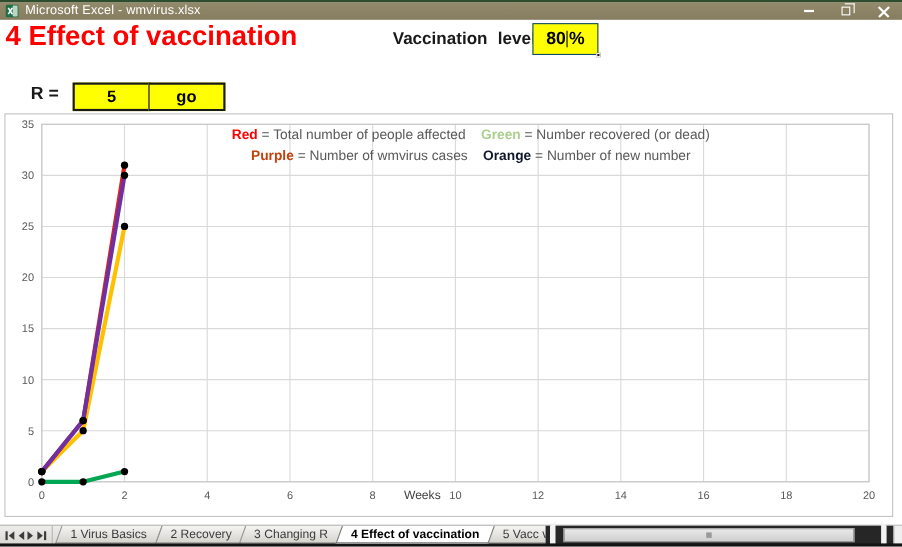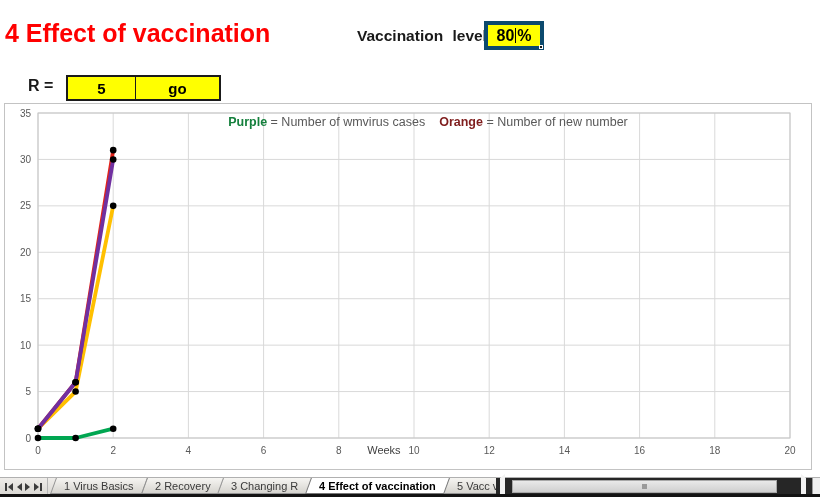--- a/index.html
+++ b/index.html
@@ -22,37 +22,37 @@
   .g-close::before, .g-close::after { content: ""; position: absolute; left: -1px; top: 5px;
     width: 13px; height: 1.5px; background: #fff; }
   .g-close::before { transform: rotate(45deg); }
   .g-close::after { transform: rotate(-45deg); }
 
   
   .page-title { position: absolute; left: 5px; top: 19px; font-size: 25px; font-weight: bold; color: #ff0000; }
   .vacc-label { position: absolute; left: 357px; top: 27px; font-size: 15.5px; font-weight: bold;
     color: #1a1a1a; word-spacing: 5px; }
   .vacc-cell { position: absolute; left: 484px; top: 21px; width: 60px; height: 29px;
-    background: #ffff00; border: 4px solid #0c4a6e; display: flex; align-items: center; justify-content: center;
+    background: #ffff00; border: 1px solid #0c4a6e; display: flex; align-items: center; justify-content: center;
     font-size: 16px; font-weight: bold; color: #000; }
   .caret { display: inline-block; width: 1px; height: 15px; background: #000; margin: 0 1px; }
   .fill-handle { position: absolute; right: -3px; bottom: -3px; width: 4px; height: 4px;
     background: #1a1a1a; border: 1px solid #fff; }
 
   
   .instructions { position: absolute; left: 2px; right: 1px; top: 56px; font-size: 11.2px;
     font-weight: bold; color: #ff0000; white-space: nowrap; letter-spacing: -0.3px; overflow: hidden; }
 
   
   .r-label { position: absolute; left: 28px; top: 77px; font-size: 16px; font-weight: bold; color: #1a1a1a; }
   .r-cell, .go-cell { position: absolute; top: 75px; height: 26px; background: #ffff00;
     border: 2px solid #1a1a1a; display: flex; align-items: center; justify-content: center;
     font-size: 15px; font-weight: bold; color: #000; }
   .r-cell { left: 66px; width: 71px; }
-  .go-cell { left: 135px; width: 86px; border-left-width: 1px; }
+  .go-cell { left: 135px; width: 70px; border-left-width: 1px; }
 
   
   .chart-frame { position: absolute; left: 4px; top: 103px; width: 808px; height: 367px;
     background: #fff; border: 1px solid #c3c3c3; }
   .chart-frame svg { position: absolute; left: 0; top: 0; }
   .chart-frame svg text.tick { font-family: "Liberation Sans", sans-serif; font-size: 10px; fill: #595959; }
   .chart-frame svg text.axis-title { font-family: "Liberation Sans", sans-serif; font-size: 11px; fill: #404040; }
   .chart-legend { position: absolute; top: 9px; left: calc(50% + 20px); transform: translateX(-50%);
     white-space: nowrap; }
   .legend-line { text-align: center; font-size: 12.5px; line-height: 19px; color: #595959; }
@@ -93,20 +93,39 @@
   .hs-grip { width: 5px; height: 5px; background: #9a9a9a; }
   .hs-sliver { position: absolute; left: 812px; top: 0; width: 8px; height: 17px;
     background: #efefef; border-left: 1px solid #9a9a9a; }
   .bottom-strip { position: absolute; left: 0; top: 494px; width: 820px; height: 3px; background: #131313; }
 </style>
 </head>
 <body>
 
 <div class="screen">
 
+  <div class="titlebar">
+    <svg class="excel-icon" viewBox="0 0 12 12">
+      <rect x="0" y="0" width="12" height="12" rx="2" fill="#1e7145"></rect>
+      <rect x="6.5" y="1" width="4.5" height="10" rx="1" fill="#d8e8dd" opacity="0.85"></rect>
+      <path d="M2.5 3.2 L6.2 8.8 M6.2 3.2 L2.5 8.8" stroke="#ffffff" stroke-width="1.5"></path>
+    </svg>
+    <span class="win-title">Microsoft Excel - wmvirus.xlsx</span>
+    <div class="win-controls">
+      <span class="winbtn">
+          <span class="g-min"></span>
+        </span>
+      <span class="winbtn">
+          <span class="g-rest"></span>
+        </span>
+      <span class="winbtn">
+          <span class="g-close"></span>
+        </span>
+    </div>
+  </div>
 
   <div class="page-title">4 Effect of vaccination</div>
   <div class="vacc-label">Vaccination level</div>
   <div class="vacc-cell">
     <span>80</span>
       <span class="caret"></span>
       <span>%</span>
     <span class="fill-handle"></span>
   </div>
 
@@ -168,21 +187,22 @@
         <circle cx="70.6" cy="334" r="3.3" fill="#000000"></circle>
         <circle cx="108.2" cy="324.7142857142857" r="3.3" fill="#000000"></circle>
         <circle cx="33" cy="324.7142857142857" r="3.3" fill="#000000"></circle>
         <circle cx="70.6" cy="278.2857142857143" r="3.3" fill="#000000"></circle>
         <circle cx="108.2" cy="55.428571428571445" r="3.3" fill="#000000"></circle>
         <circle cx="33" cy="324.7142857142857" r="3.3" fill="#000000"></circle>
         <circle cx="70.6" cy="287.57142857142856" r="3.3" fill="#000000"></circle>
         <circle cx="108.2" cy="101.85714285714286" r="3.3" fill="#000000"></circle>
       </svg>
     <div class="chart-legend">
-        <div class="legend-line"><span class="legend-item"><span class="legend-word" style="color: #15803d;">Purple</span><span class="legend-rest"> = Number of wmvirus cases</span></span><span class="legend-item"><span class="legend-word" style="color: #7f1d1d;">Orange</span><span class="legend-rest"> = Number of new number</span></span></div>
+        <div class="legend-line"><span class="legend-item"><span class="legend-word" style="color: rgb(255, 0, 0);">Red</span><span class="legend-rest"> = Total number of people affected</span></span><span class="legend-item"><span class="legend-word" style="color: rgb(169, 208, 142);">Green</span><span class="legend-rest"> = Number recovered (or dead)</span></span></div>
+        <div class="legend-line"><span class="legend-item"><span class="legend-word" style="color: #c2410c;">Purple</span><span class="legend-rest"> = Number of wmvirus cases</span></span><span class="legend-item"><span class="legend-word" style="color: #0f172a;">Orange</span><span class="legend-rest"> = Number of new number</span></span></div>
       </div>
   </div>
 
   <div class="tabbar">
     <div class="tab-nav">
       <span class="navbtn">
           <span class="nav-bar"></span>
           <span class="tri-l"></span>
         </span>
       <span class="navbtn">

